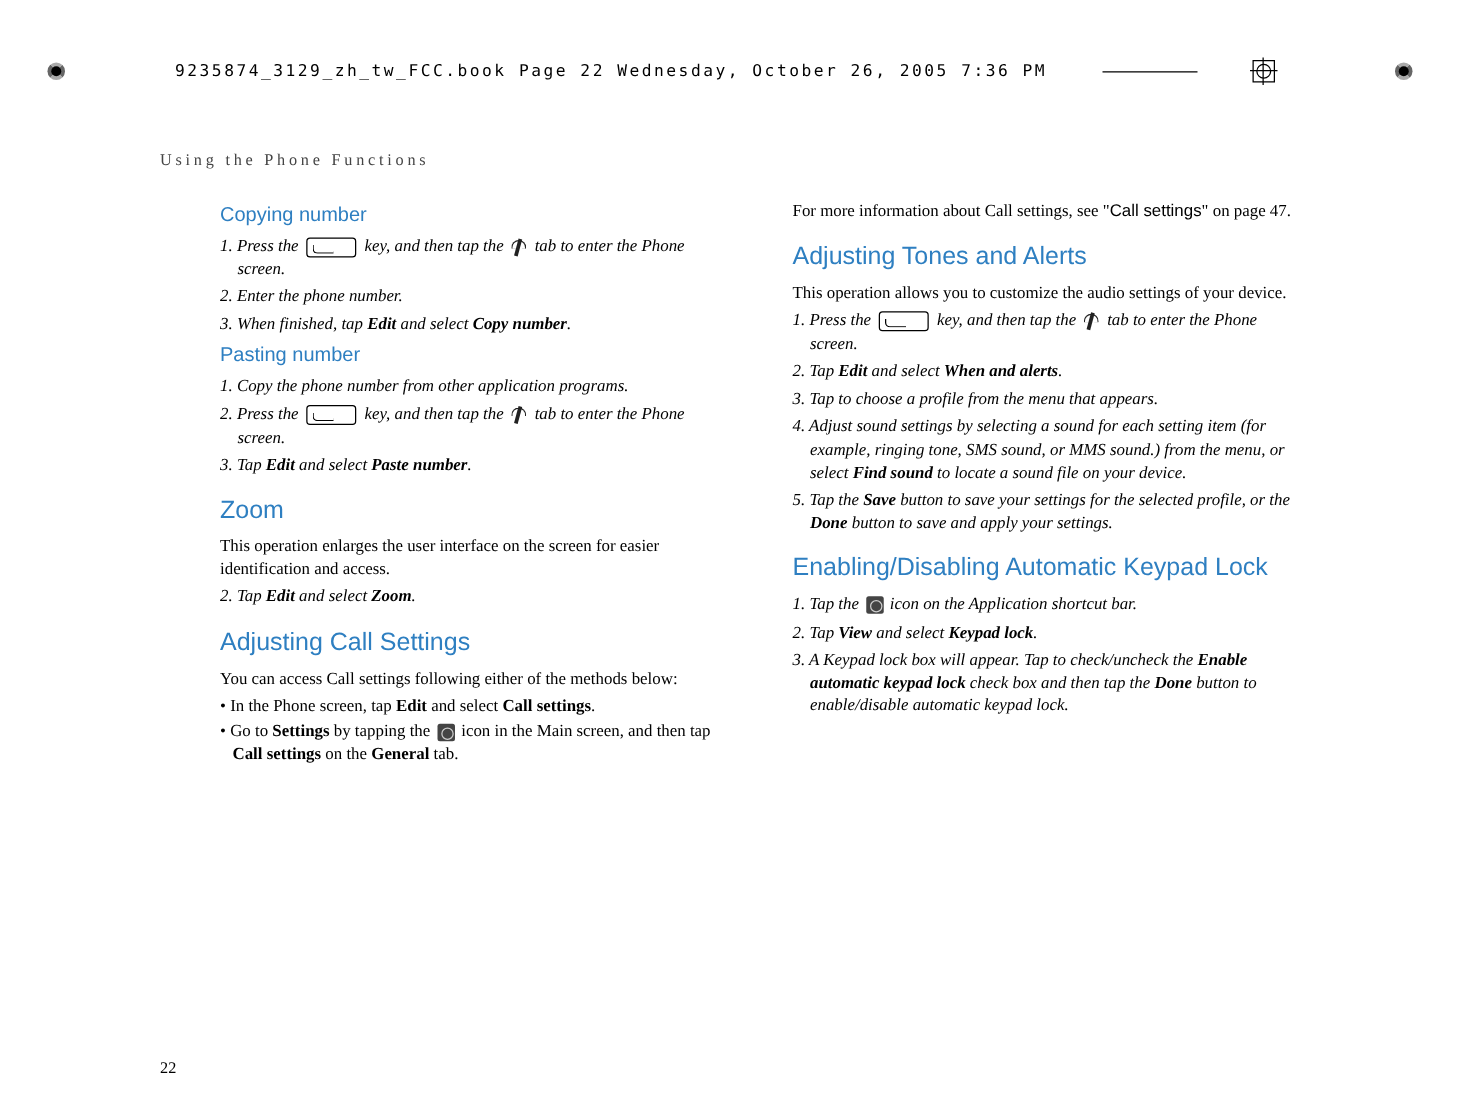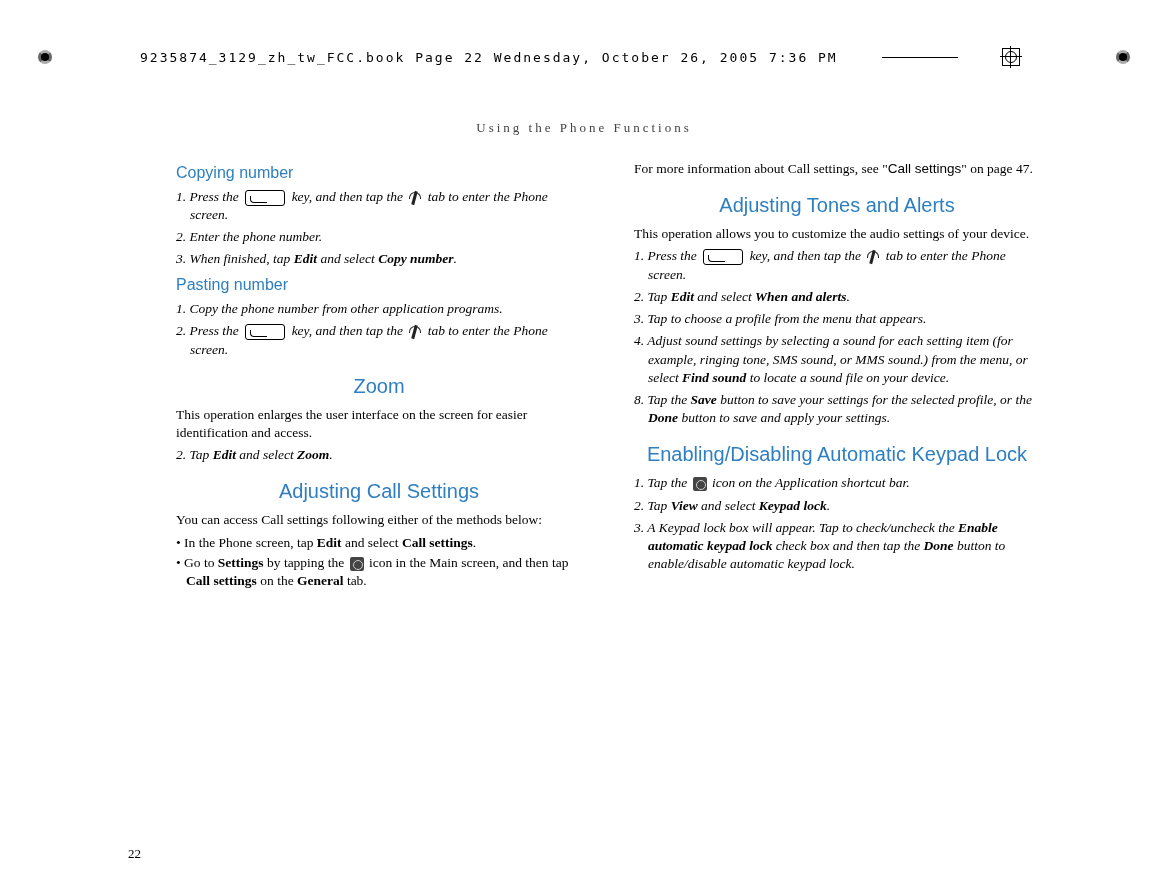--- a/index.html
+++ b/index.html
@@ -41,21 +41,20 @@
     left: 128px;
     right: 128px;
     bottom: 40px;
   }
   .running-head {
     font-family: Georgia, serif;
     font-size: 13px;
     letter-spacing: 3px;
     color: #444;
     margin-bottom: 20px;
-    text-align: center;
   }
   .columns {
     display: flex;
     gap: 52px;
     margin-left: 48px;
   }
   .col {
     flex: 1;
     font-size: 13.5px;
     line-height: 1.35;
@@ -66,21 +65,20 @@
     font-size: 16px;
     font-weight: normal;
     margin: 6px 0 4px 0;
   }
   .h-blue-lg {
     color: #2e7fc1;
     font-family: Arial, Helvetica, sans-serif;
     font-size: 20px;
     font-weight: normal;
     margin: 14px 0 6px 0;
-    text-align: center;
   }
   p { margin: 4px 0; }
   .step { margin: 4px 0; text-indent: -14px; padding-left: 14px; font-style: italic; }
   .bullet { margin: 2px 0; text-indent: -10px; padding-left: 10px; }
   b { font-weight: bold; font-family: Georgia, serif; }
   .sans { font-family: Arial, Helvetica, sans-serif; }
   .icon-key {
     display: inline-block;
     vertical-align: middle;
     width: 38px;
@@ -194,20 +192,23 @@
       <p class="step">2. Enter the phone number.</p>
       <p class="step">
         <span>3. When finished, tap </span><b>Edit</b><span> and select </span><b>Copy number</b><span>.</span>
       </p>
 
       <div class="h-blue-sm">Pasting number</div>
       <p class="step">1. Copy the phone number from other application programs.</p>
       <p class="step">
         <span>2. Press the </span><span class="icon-key"></span><span> key, and then tap the </span><span class="icon-antenna"></span><span> tab to enter the Phone screen.</span>
       </p>
+      <p class="step">
+        <span>3. Tap </span><b>Edit</b><span> and select </span><b>Paste number</b><span>.</span>
+      </p>
 
       <div class="h-blue-lg">Zoom</div>
       <p>This operation enlarges the user interface on the screen for easier identification and access.</p>
       <p class="step">
         <span>2. Tap </span><b>Edit</b><span> and select </span><b>Zoom</b><span>.</span>
       </p>
 
       <div class="h-blue-lg">Adjusting Call Settings</div>
       <p>You can access Call settings following either of the methods below:</p>
       <p class="bullet">
@@ -229,21 +230,21 @@
         <span>1. Press the </span><span class="icon-key"></span><span> key, and then tap the </span><span class="icon-antenna"></span><span> tab to enter the Phone screen.</span>
       </p>
       <p class="step">
         <span>2. Tap </span><b>Edit</b><span> and select </span><b>When and alerts</b><span>.</span>
       </p>
       <p class="step">3. Tap to choose a profile from the menu that appears.</p>
       <p class="step">
         <span>4. Adjust sound settings by selecting a sound for each setting item (for example, ringing tone, SMS sound, or MMS sound.) from the menu, or select </span><b>Find sound</b><span> to locate a sound file on your device.</span>
       </p>
       <p class="step">
-        <span>8. Tap the </span><b>Save</b><span> button to save your settings for the selected profile, or the </span><b>Done</b><span> button to save and apply your settings.</span>
+        <span>5. Tap the </span><b>Save</b><span> button to save your settings for the selected profile, or the </span><b>Done</b><span> button to save and apply your settings.</span>
       </p>
 
       <div class="h-blue-lg">Enabling/Disabling Automatic Keypad Lock</div>
       <p class="step">
         <span>1. Tap the </span><span class="icon-settings"></span><span> icon on the Application shortcut bar.</span>
       </p>
       <p class="step">
         <span>2. Tap </span><b>View</b><span> and select </span><b>Keypad lock</b><span>.</span>
       </p>
       <p class="step">

